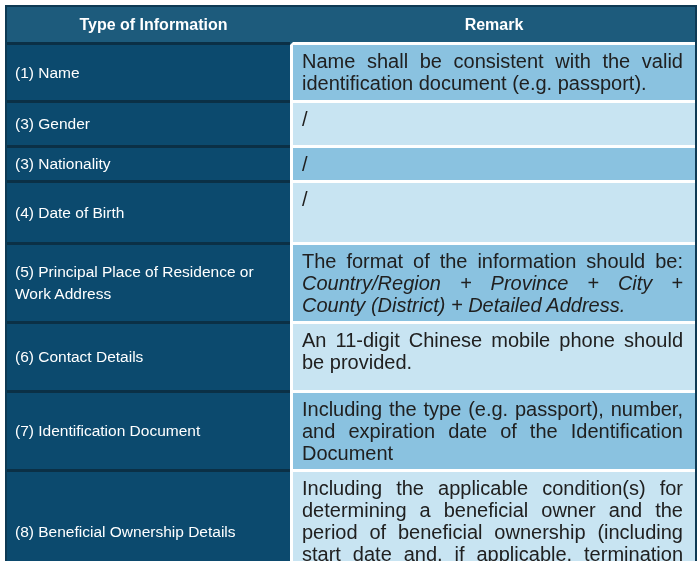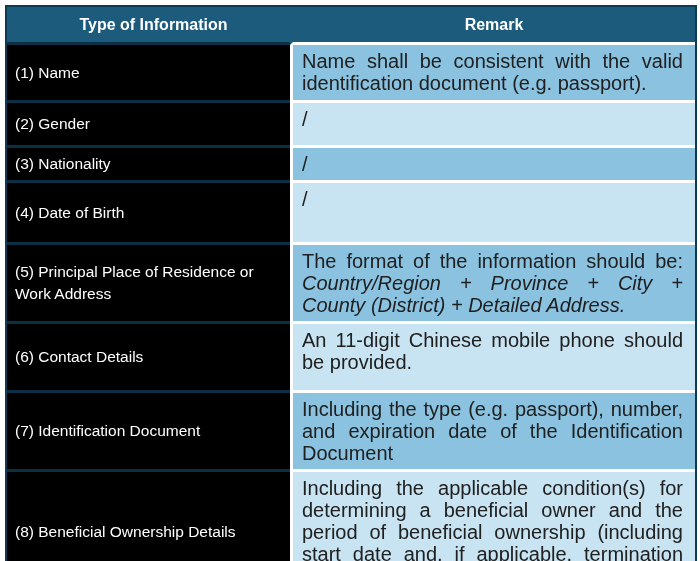--- a/index.html
+++ b/index.html
@@ -35,21 +35,21 @@
     font-size: 16px;
     text-align: center;
     vertical-align: middle;
     padding: 4px 6px;
   }
   th.type-h   { border-bottom: 3px solid #0b3046; padding-left: 16px; }
   th.remark-h { border-left: 3px solid #1d5b7c; border-bottom: 3px solid #ffffff; }
 
   
   td.type {
-    background: #000000;
+    background: #0c4a6e;
     color: #ffffff;
     font-size: 15.5px;
     line-height: 22px;
     vertical-align: middle;
     text-align: left;
     padding: 4px 8px 4px 8px;
     border-bottom: 3px solid #0b3046;
   }
   tr.last td.type { border-bottom: none; }
 
@@ -93,21 +93,21 @@
         <th class="type-h">Type of Information</th>
         <th class="remark-h">Remark</th>
       </tr>
     </thead>
     <tbody>
       <tr class="r1">
         <td class="type">(1) Name</td>
         <td class="remark medium">Name shall be consistent with the valid identification document (e.g. passport).</td>
       </tr>
       <tr class="r2">
-        <td class="type">(2) Gender</td>
+        <td class="type">(3) Gender</td>
         <td class="remark light">/</td>
       </tr>
       <tr class="r3">
         <td class="type">(3) Nationality</td>
         <td class="remark medium">/</td>
       </tr>
       <tr class="r4">
         <td class="type">(4) Date of Birth</td>
         <td class="remark light">/</td>
       </tr>

